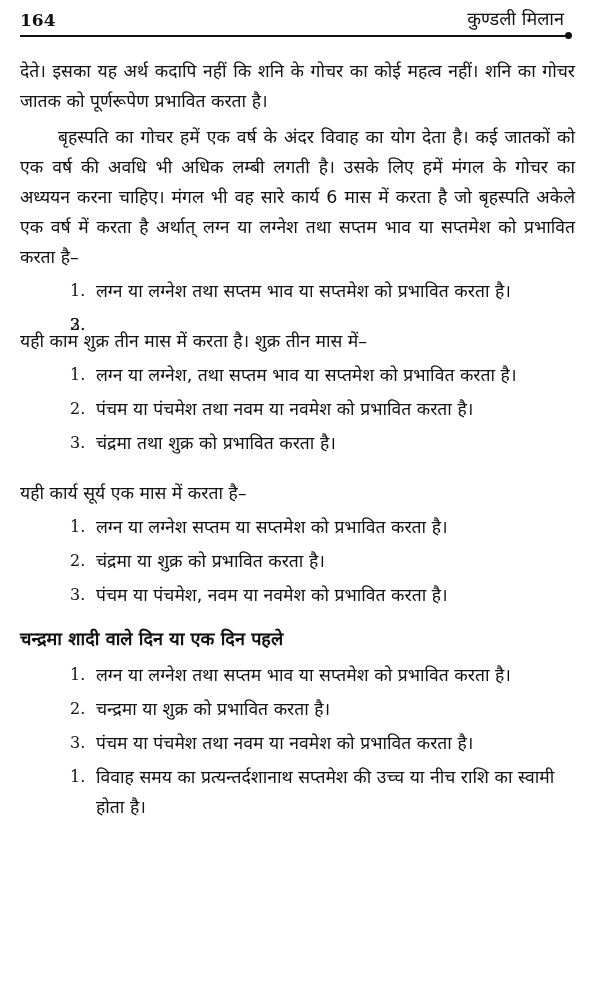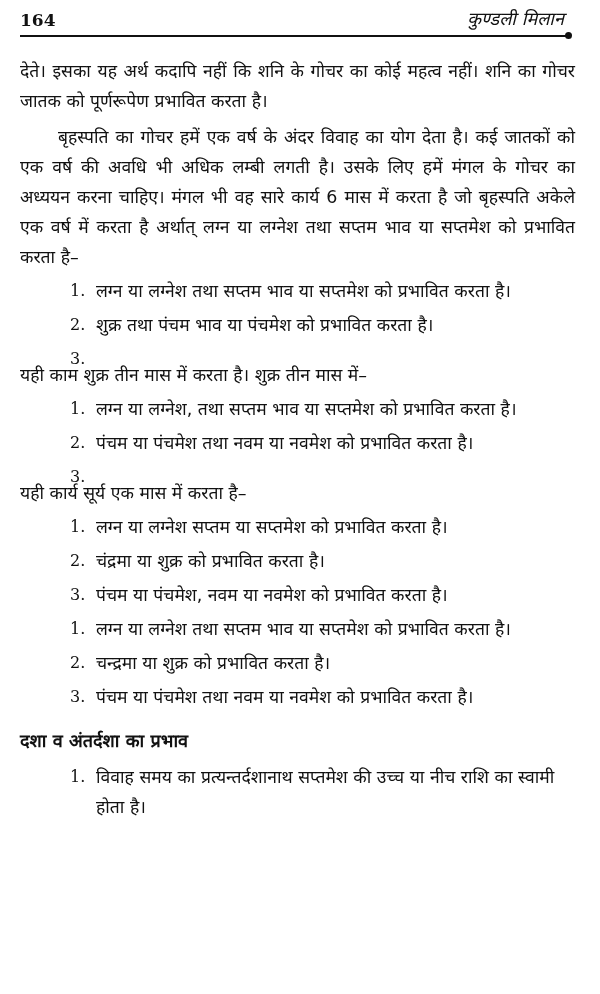--- a/index.html
+++ b/index.html
@@ -12,21 +12,21 @@
     .header {
       position: absolute; left: 20px; top: 4px; width: 552px; height: 30px;
     }
     .page-number {
       position: absolute; left: 0; top: 6px;
       font-family: "DejaVu Serif", "Liberation Serif", serif;
       font-weight: bold; font-size: 17px;
     }
     .running-title {
       position: absolute; right: 8px; top: 2px;
-      font-style: italic; font-size: 18px;
+      font-size: 18px;
     }
     .header-rule {
       position: absolute; left: 20px; top: 35px; width: 548px; height: 2px; background: #111;
     }
     .header-dot {
       position: absolute; left: 565px; top: 32px; width: 7px; height: 7px; border-radius: 50%; background: #111;
     }
     .content {
       position: absolute; left: 20px; top: 56px; width: 555px;
       font-size: 17.5px; line-height: 30px;
@@ -57,42 +57,42 @@
   </div>
   <div class="header-rule"></div>
   <div class="header-dot"></div>
 
   <div class="content">
     <p class="para-cont">देते। इसका यह अर्थ कदापि नहीं कि शनि के गोचर का कोई महत्व नहीं। शनि का गोचर जातक को पूर्णरूपेण प्रभावित करता है।</p>
     <p class="para-indent">बृहस्पति का गोचर हमें एक वर्ष के अंदर विवाह का योग देता है। कई जातकों को एक वर्ष की अवधि भी अधिक लम्बी लगती है। उसके लिए हमें मंगल के गोचर का अध्ययन करना चाहिए। मंगल भी वह सारे कार्य 6 मास में करता है जो बृहस्पति अकेले एक वर्ष में करता है अर्थात् लग्न या लग्नेश तथा सप्तम भाव या सप्तमेश को प्रभावित करता है–</p>
 
     <ol class="list">
       <li><span class="num">1.</span><span>लग्न या लग्नेश तथा सप्तम भाव या सप्तमेश को प्रभावित करता है।</span></li>
-      <li><span class="num">2.</span><span>शुक्र तथा पंचम भाव या पंचमेश को प्रभावित करता है।</span></li>
+      <li><span class="num">2.</span></li>
       <li><span class="num">3.</span></li>
     </ol>
 
     <p class="lead-line">यही काम शुक्र तीन मास में करता है। शुक्र तीन मास में–</p>
     <ol class="list">
       <li><span class="num">1.</span><span>लग्न या लग्नेश, तथा सप्तम भाव या सप्तमेश को प्रभावित करता है।</span></li>
       <li><span class="num">2.</span><span>पंचम या पंचमेश तथा नवम या नवमेश को प्रभावित करता है।</span></li>
-      <li><span class="num">3.</span></li>
+      <li><span class="num">3.</span><span>चंद्रमा तथा शुक्र को प्रभावित करता है।</span></li>
     </ol>
 
     <p class="lead-line">यही कार्य सूर्य एक मास में करता है–</p>
     <ol class="list">
       <li><span class="num">1.</span><span>लग्न या लग्नेश सप्तम या सप्तमेश को प्रभावित करता है।</span></li>
       <li><span class="num">2.</span><span>चंद्रमा या शुक्र को प्रभावित करता है।</span></li>
       <li><span class="num">3.</span><span>पंचम या पंचमेश, नवम या नवमेश को प्रभावित करता है।</span></li>
     </ol>
 
+    <h3 class="section">चन्द्रमा शादी वाले दिन या एक दिन पहले</h3>
     <ol class="list">
       <li><span class="num">1.</span><span>लग्न या लग्नेश तथा सप्तम भाव या सप्तमेश को प्रभावित करता है।</span></li>
       <li><span class="num">2.</span><span>चन्द्रमा या शुक्र को प्रभावित करता है।</span></li>
       <li><span class="num">3.</span><span>पंचम या पंचमेश तथा नवम या नवमेश को प्रभावित करता है।</span></li>
     </ol>
 
-    <h3 class="section">दशा व अंतर्दशा का प्रभाव</h3>
     <ol class="list">
       <li><span class="num">1.</span><span>विवाह समय का प्रत्यन्तर्दशानाथ सप्तमेश की उच्च या नीच राशि का स्वामी होता है।</span></li>
     </ol>
   </div>
 </div>
 
 </body></html>

